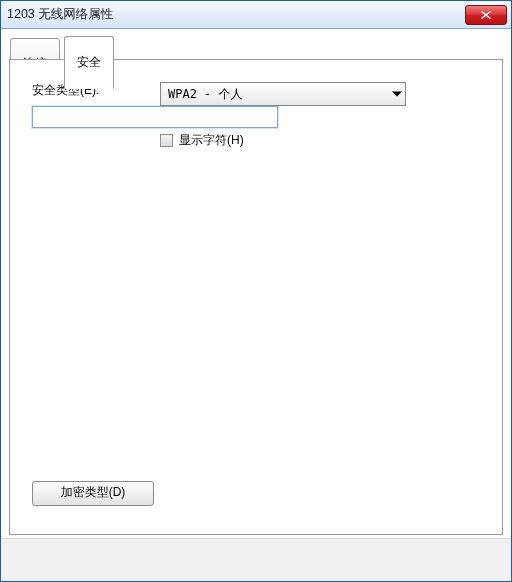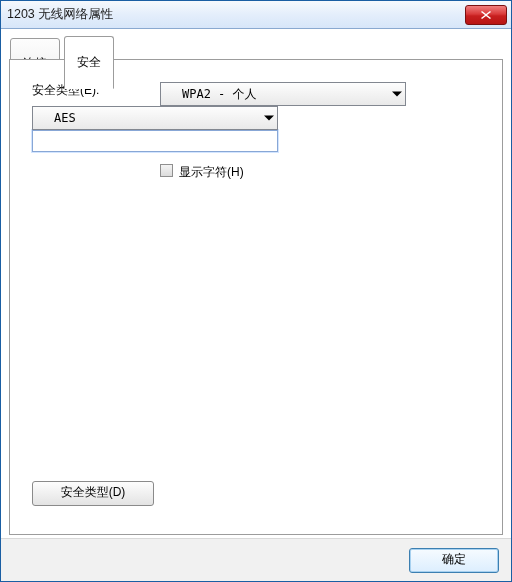--- a/index.html
+++ b/index.html
@@ -10,25 +10,25 @@
   .close-btn svg{display:block;}
   .client{position:absolute;left:8px;right:8px;top:35px;bottom:46px;}
   .tabstrip{position:relative;height:24px;}
   .tab{position:absolute;top:0;height:23px;line-height:22px;padding:14px 12px;border:1px solid #9c9c9c;border-top-left-radius:3px;border-top-right-radius:3px;background:linear-gradient(to bottom,#fdfdfd,#ececec);cursor:default;}
   .tab.inactive{left:0;z-index:1;top:2px;height:21px;line-height:20px;}
   .tab.active{background:#fff;border-bottom:1px solid #fff;z-index:3;}
   .tabpanel{position:absolute;left:0;right:0;top:23px;bottom:0;border:1px solid #9c9c9c;background:#fff;z-index:2;padding:22px 22px 16px 22px;box-sizing:border-box;}
   .row{display:flex;}
   .row .lab{width:128px;}
   .combo{flex:0 0 246px;position:relative;}
-  .combo-box{height:22px;border:1px solid #828790;background:linear-gradient(to bottom,#fdfdfd,#e9e9e9);display:flex;align-items:center;padding:0 22px 0 21px;font-family:"Microsoft YaHei","SimSun",monospace;font-size:12px;cursor:default;}
+  .combo-box{height:22px;border:1px solid #828790;background:linear-gradient(to bottom,#fdfdfd,#e9e9e9);display:flex;align-items:center;padding:0 22px 0 7px;font-family:"Microsoft YaHei","SimSun",monospace;font-size:12px;cursor:default;}
   .combo-arrow{position:absolute;right:4px;top:50%;transform:translateY(-50%);width:0;height:0;border-left:5px solid transparent;border-right:5px solid transparent;border-top:5px solid #000;pointer-events:none;}
   .textfield{flex:0 0 246px;}
   .textfield input{width:100%;height:22px;box-sizing:border-box;border:1px solid #88a7d6;outline:1px solid #d3e5ff;outline-offset:0;padding:0 6px;font-size:12px;}
-  .check-row{margin-left:128px;margin-top:12px;display:flex;}
+  .check-row{margin-left:128px;margin-top:4px;display:flex;align-items:center;}
   .checkbox{width:13px;height:13px;border:1px solid #8f8f8f;background:linear-gradient(to bottom,#f4f4f4,#dcdcdc);margin-right:6px;box-sizing:border-box;}
   .adv-btn{position:absolute;left:22px;bottom:28px;width:120px;height:23px;border:1px solid #8a8a8a;border-radius:3px;background:linear-gradient(to bottom,#fdfdfd,#e3e3e3);cursor:default;text-align:center;line-height:21px;}
   .footer{position:absolute;left:0;right:0;bottom:0;height:42px;border-top:1px solid #d8d8d8;background:#f1f1f1;display:flex;align-items:center;justify-content:flex-end;padding-right:12px;gap:10px;}
   .btn{width:88px;height:23px;border:1px solid #8a8a8a;border-radius:3px;background:linear-gradient(to bottom,#fdfdfd,#e3e3e3);text-align:center;line-height:21px;cursor:default;}
   .btn.default{border:1px solid #3c7fb1;box-shadow:0 0 0 1px #a7d1f0 inset;background:linear-gradient(to bottom,#f6fbff,#dceefe);}
 </style>
 </head>
 <body>
 
 <div class="window">
@@ -58,45 +58,36 @@
         <span class="lab">安全类型(E):</span>
         <div class="combo">
           <div class="combo-box">
             <span>WPA2 - 个人</span>
           </div>
           <div class="combo-arrow"></div>
         </div>
       </div>
 
       <div class="row">
-        <div class="combo">
-          <div class="combo-box">
-            <span>AES</span>
-          </div>
-          <div class="combo-arrow"></div>
-        </div>
       </div>
 
       <div class="row">
         <div class="textfield">
           <input type="text" value="" style="">
         </div>
       </div>
 
       <div class="check-row">
         <div class="checkbox"></div>
         <span>显示字符(H)</span>
       </div>
 
       <div class="adv-btn">
-        <span>安全类型(D)</span>
+        <span>加密类型(D)</span>
       </div>
 
     </div>
   </div>
 
   <div class="footer">
-    <div class="btn default">
-      <span>确定</span>
-    </div>
   </div>
 
 </div>
 
 </body></html>

